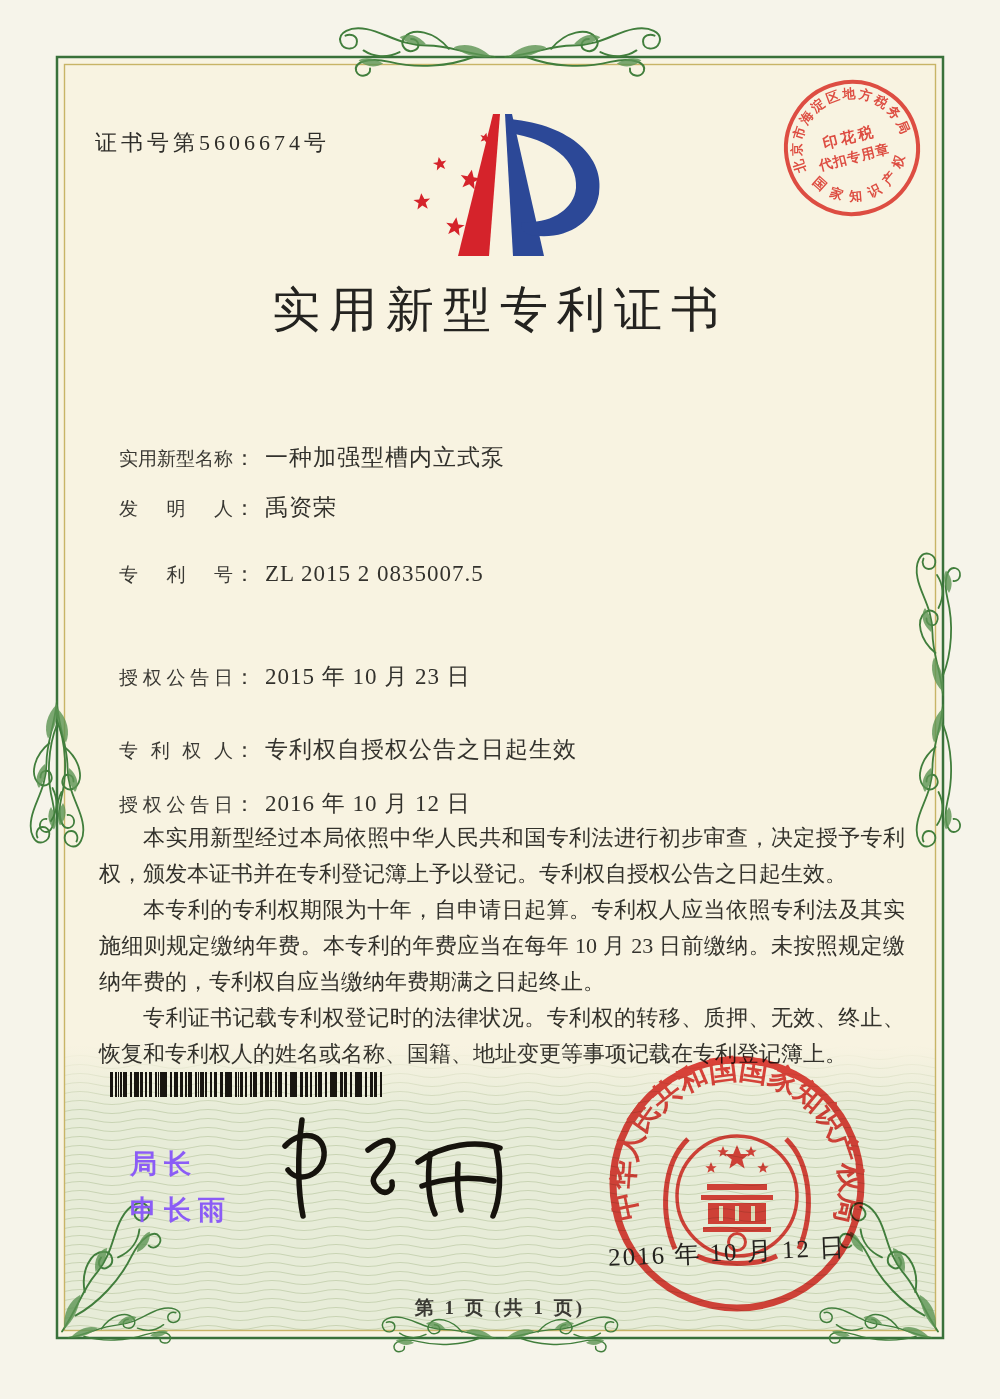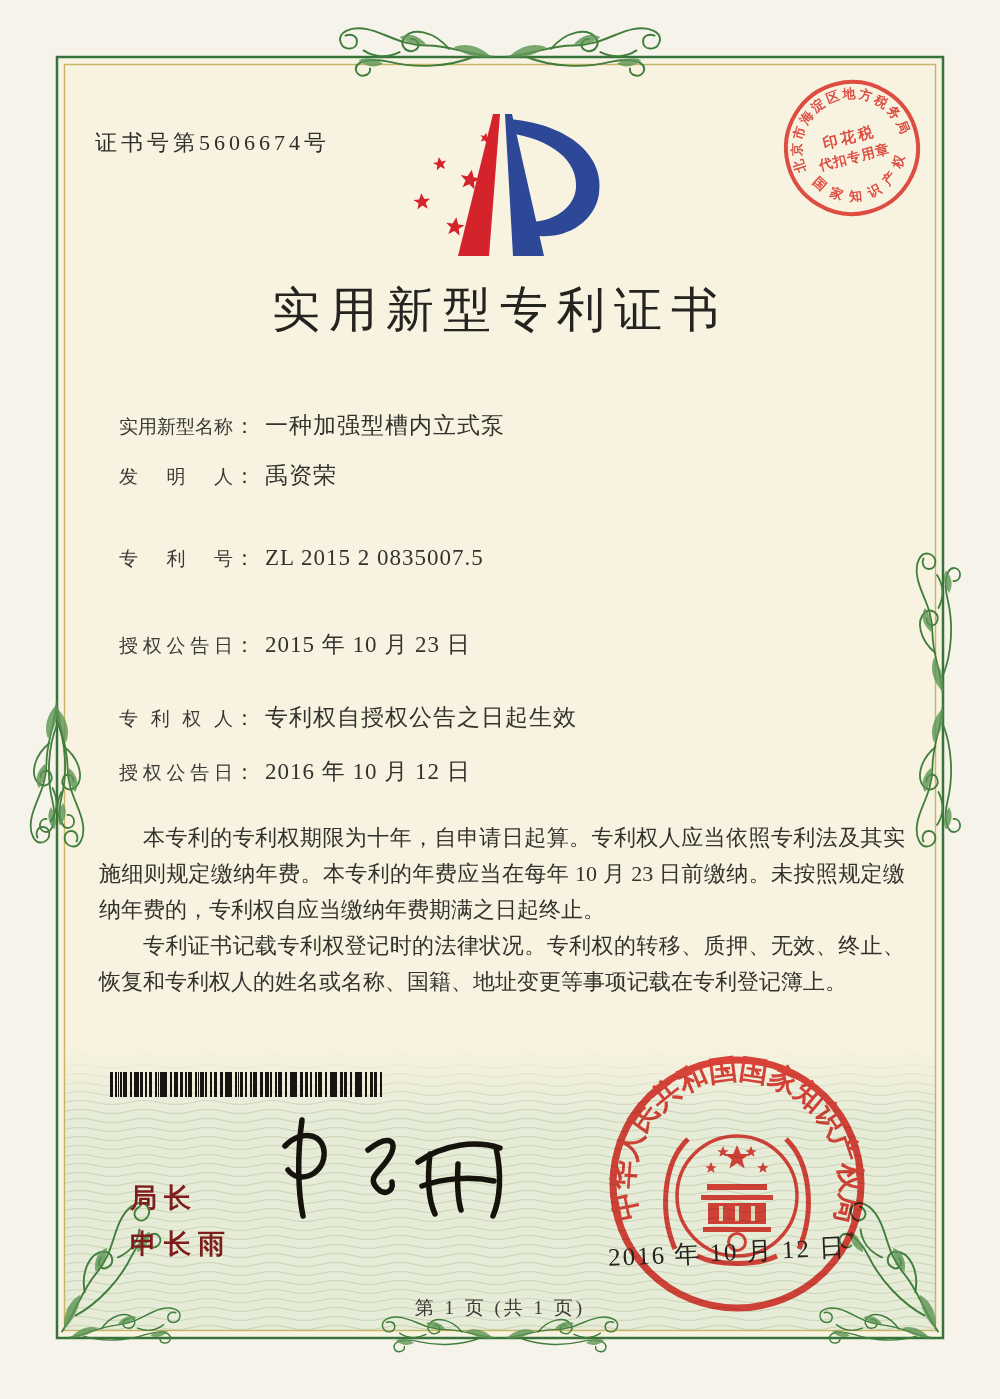--- a/index.html
+++ b/index.html
@@ -24,21 +24,21 @@
   }
   .logo-box{position:absolute;left:392px;top:106px;width:226px;height:160px;}
   .stamp-box{position:absolute;left:764px;top:60px;width:178px;height:178px;mix-blend-mode:multiply;opacity:.92;}
 
   .title{
     position:absolute;left:0;top:278px;width:1000px;
     text-align:center;font-size:48px;font-weight:400;
     letter-spacing:9px;color:#242320;
   }
 
-  .field{position:absolute;left:119px;font-size:23px;white-space:nowrap;color:#33322d;}
+  .field{position:absolute;left:119px;font-size:23px;white-space:nowrap;color:#33322d;margin-top:32px;}
   .flabel{
     display:inline-block;width:114px;font-size:19px;
     text-align:justify;text-align-last:justify;
     vertical-align:baseline;color:#3a3934;
   }
   .fcolon{display:inline-block;margin:0 10px 0 1px;font-size:21px;}
   .fvalue{font-size:23px;letter-spacing:1px;}
 
   .paras{
     position:absolute;left:99px;top:820px;width:806px;
@@ -49,35 +49,35 @@
   .barcode{
     position:absolute;left:110px;top:1072px;width:272px;height:25px;
     background-image:
       repeating-linear-gradient(90deg,#181510 0 2px,rgba(0,0,0,0) 2px 5px),
       repeating-linear-gradient(90deg,#181510 0 1px,rgba(0,0,0,0) 1px 8px),
       repeating-linear-gradient(90deg,#181510 0 3px,rgba(0,0,0,0) 3px 13px);
     background-color:rgba(0,0,0,0);
   }
 
   .signatory{position:absolute;left:130px;font-family:"Liberation Sans","DejaVu Sans",sans-serif;
-    font-weight:600;font-size:27px;letter-spacing:7px;color:#7f1d1d;margin-top:34px;}
+    font-weight:600;font-size:27px;letter-spacing:7px;color:#8b5cf6;}
   .sig-title{top:1146px;}
   .sig-name{top:1192px;}
   .signature-box{position:absolute;left:272px;top:1106px;width:240px;height:130px;}
 
   .seal-box{position:absolute;left:602px;top:1044px;width:270px;height:270px;mix-blend-mode:multiply;opacity:.93;}
   .seal-date{
     position:absolute;left:608px;top:1236px;width:220px;
     font-size:25px;letter-spacing:2px;color:#23221e;
     transform:rotate(-2.5deg);white-space:nowrap;
   }
 
   .footer-page{
     position:absolute;left:0;top:1295px;width:1000px;text-align:center;
-    font-size:19px;letter-spacing:3px;color:#3a3933;
+    font-size:19px;letter-spacing:3px;color:#3a3933;font-weight:bold;
   }
 </style>
 </head>
 <body>
 
 <div class="page">
 
   <div class="paper-inner"></div>
 
   <svg class="border-layer" viewBox="0 0 1000 1399" xmlns="http://www.w3.org/2000/svg">
@@ -170,34 +170,35 @@
     </div>
 
     <div class="title">实用新型专利证书</div>
 
     <div class="field" style="top:410px">
       <span class="flabel">实用新型名称</span><span class="fcolon">：</span><span class="fvalue">一种加强型槽内立式泵</span>
     </div>
     <div class="field" style="top:460px">
       <span class="flabel">发明人</span><span class="fcolon">：</span><span class="fvalue">禹资荣</span>
     </div>
-    <div class="field" style="top:544px">
+    <div class="field" style="top:528px">
       <span class="flabel">专利号</span><span class="fcolon">：</span><span class="fvalue">ZL 2015 2 0835007.5</span>
     </div>
     <div class="field" style="top:629px">
       <span class="flabel">授权公告日</span><span class="fcolon">：</span><span class="fvalue">2015 年 10 月 23 日</span>
     </div>
     <div class="field" style="top:702px">
       <span class="flabel">专利权人</span><span class="fcolon">：</span><span class="fvalue">专利权自授权公告之日起生效</span>
     </div>
     <div class="field" style="top:756px">
       <span class="flabel">授权公告日</span><span class="fcolon">：</span><span class="fvalue">2016 年 10 月 12 日</span>
     </div>
 
     <div class="paras">
+      <p>本实用新型经过本局依照中华人民共和国专利法进行初步审查，决定授予专利权，颁发本证书并在专利登记簿上予以登记。专利权自授权公告之日起生效。</p>
       <p>本专利的专利权期限为十年，自申请日起算。专利权人应当依照专利法及其实施细则规定缴纳年费。本专利的年费应当在每年 10 月 23 日前缴纳。未按照规定缴纳年费的，专利权自应当缴纳年费期满之日起终止。</p>
       <p>专利证书记载专利权登记时的法律状况。专利权的转移、质押、无效、终止、恢复和专利权人的姓名或名称、国籍、地址变更等事项记载在专利登记簿上。</p>
     </div>
 
     <div class="barcode"></div>
 
     <div class="signatory sig-title">局长</div>
     <div class="signatory sig-name">申长雨</div>
 
     <div class="signature-box">

